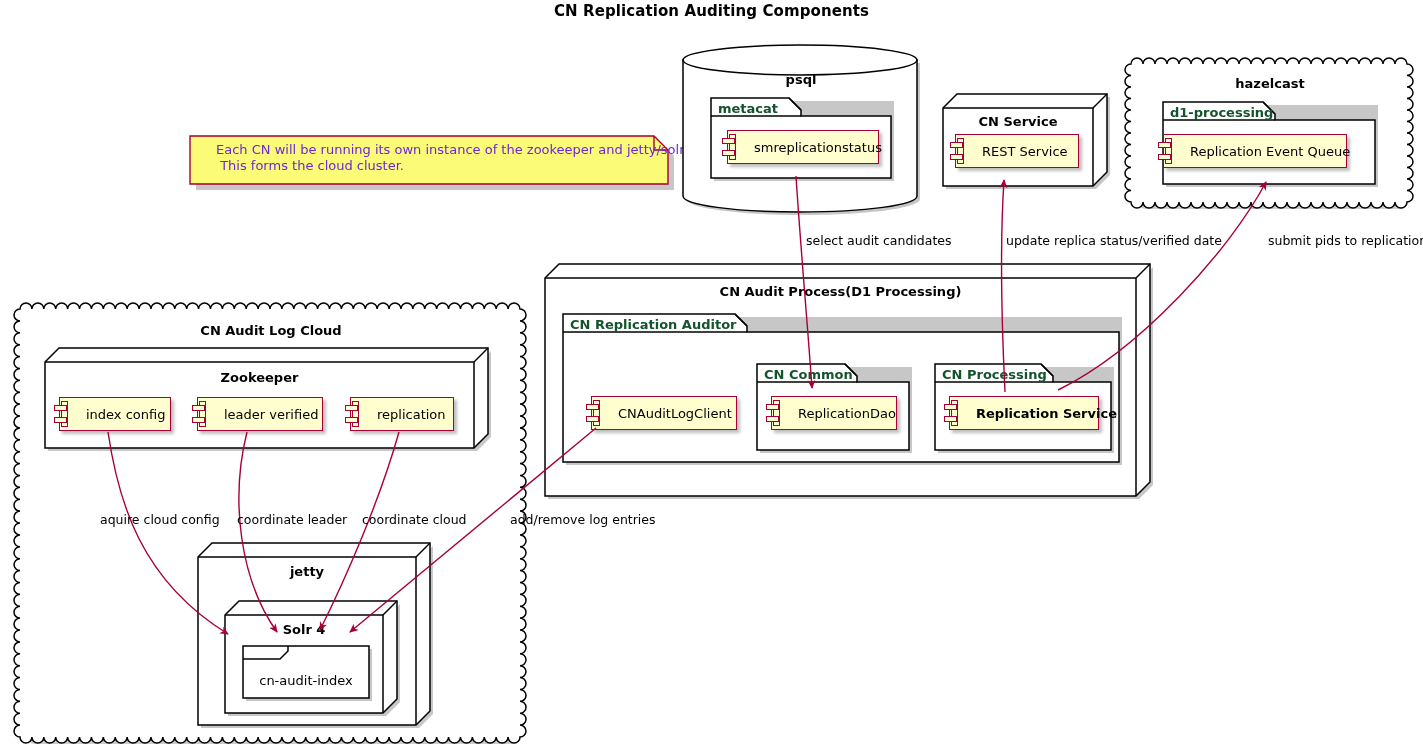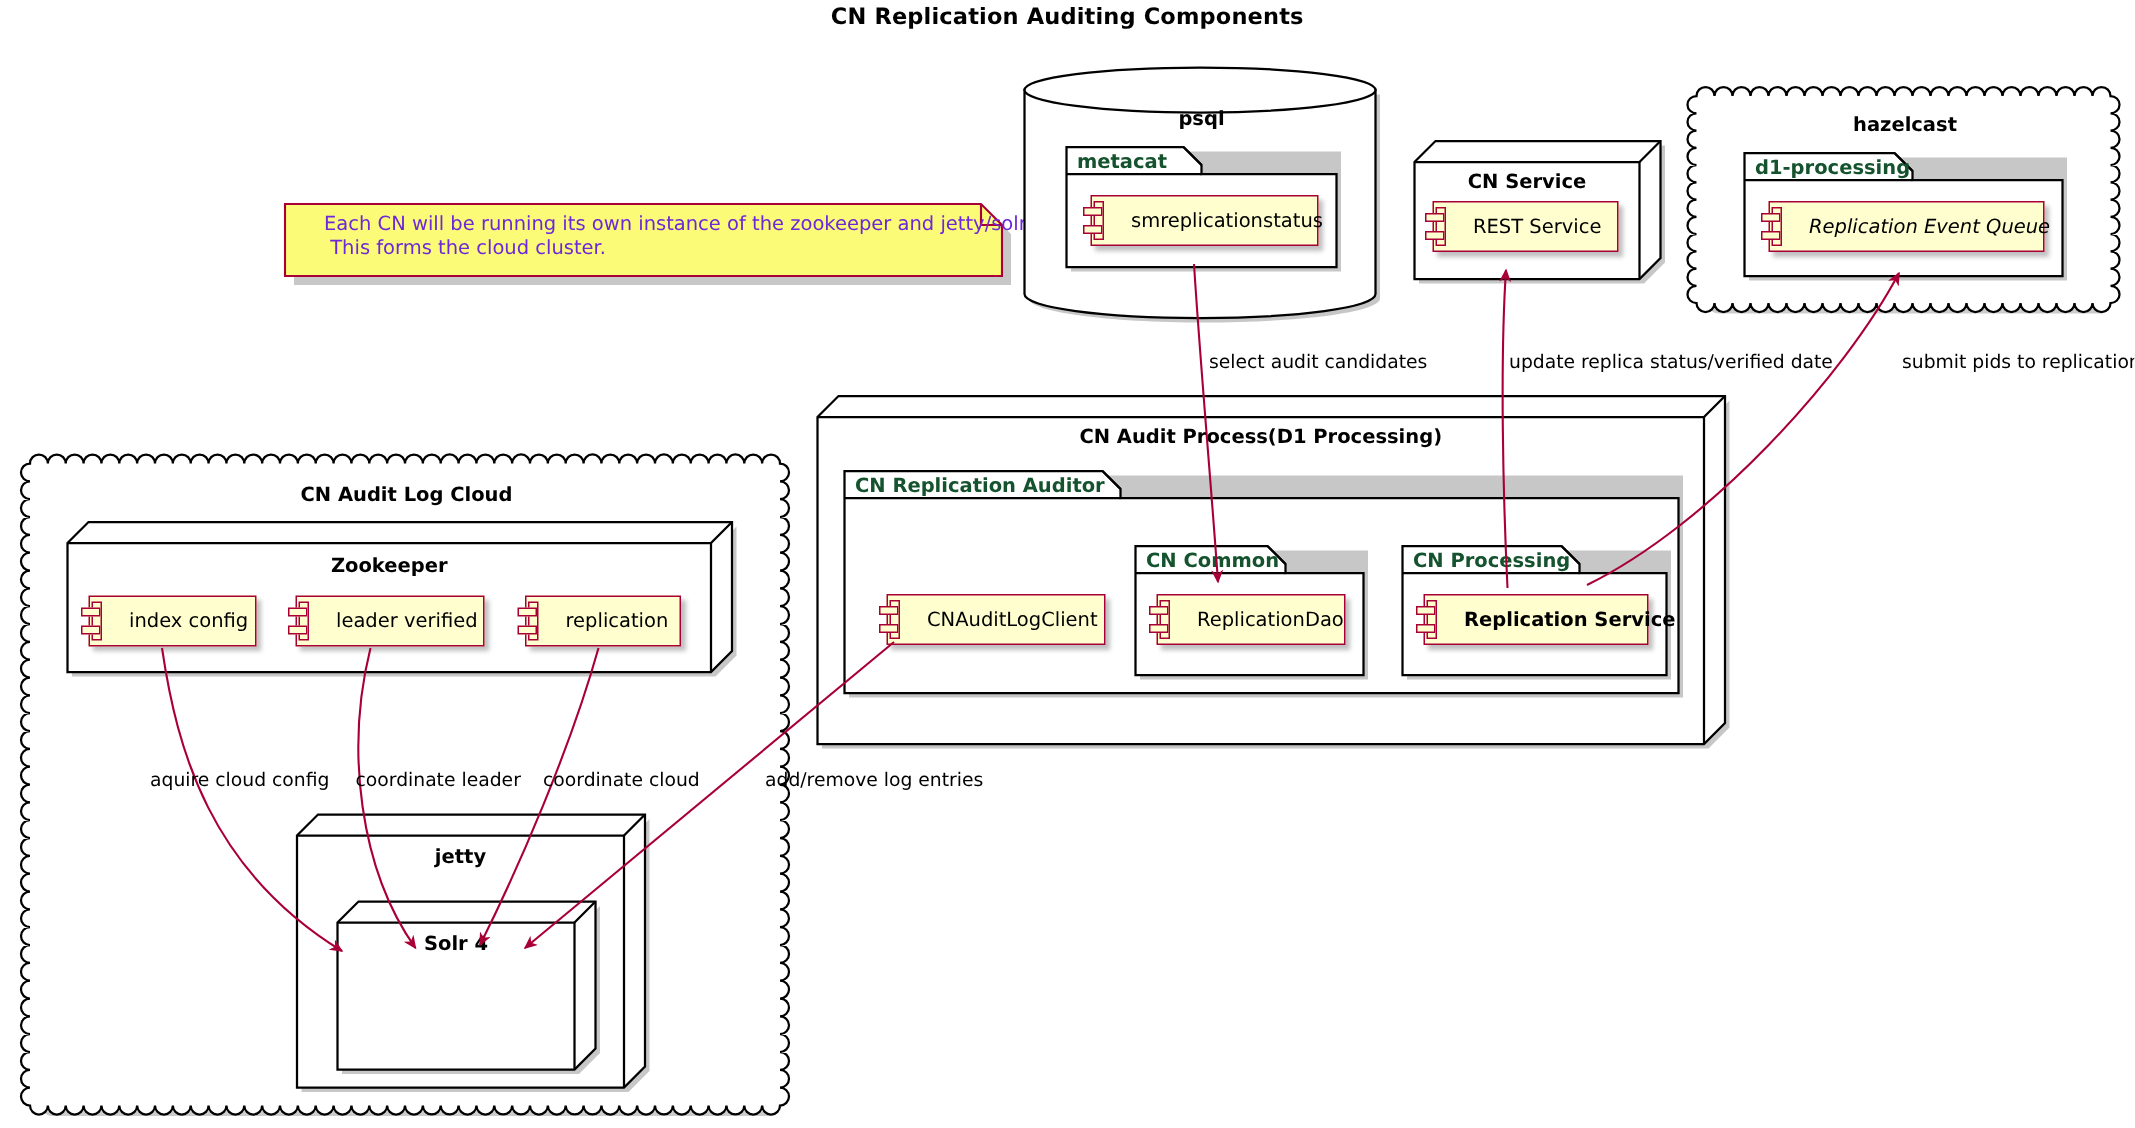--- a/index.html
+++ b/index.html
@@ -227,21 +227,21 @@
     <div class="package abs" style="left:32px; top:44px; width:212px; height:82px;">
       <svg width="216" height="86" viewBox="0 0 216 86">
         <g transform="translate(3,3)" opacity=".22">
             <rect x="0" y="0" width="212" height="82" fill="#000"></rect>
           </g>
         <path d="M0,0 L100,0 L112,12 L112,18 L212,18 L212,82 L0,82 Z" fill="#FFFFFF" stroke="#000000" stroke-width="1.5"></path>
         <path d="M0,18 L112,18" fill="none" stroke="#000000" stroke-width="1.5"></path>
         <path d="M100,0 L112,12" fill="none" stroke="#000000" stroke-width="1.5"></path>
       </svg>
       <div class="pkg-label">d1-processing</div>
-      <div class="component" style="left:16px; top:32px; width:184px; height:34px;font-style:italic;">
+      <div class="component" style="left:0; top:32px; width:184px; height:34px;">
         <span class="cmp-icon">
           <span class="bar"></span>
             <span class="tab t1"></span>
             <span class="tab t2"></span>
         </span>
         <span class="cmp-label">Replication Event Queue</span>
       </div>
     </div>
   </div>
 
@@ -379,20 +379,30 @@
         <svg class="shell" width="176" height="116" viewBox="0 0 176 116">
           <g transform="translate(3,3)" opacity=".22">
               <path d="M0,14 L158,14 L158,112 L0,112 Z M158,14 L172,0 L172,98 L158,112" fill="#000"></path>
             </g>
           <path d="M0,14 L14,0 L172,0 L172,98 L158,112 L0,112 Z" fill="#FFFFFF" stroke="#000000" stroke-width="1.5"></path>
           <path d="M0,14 L158,14 L158,112" fill="none" stroke="#000000" stroke-width="1.5"></path>
           <path d="M158,14 L172,0" fill="none" stroke="#000000" stroke-width="1.5"></path>
         </svg>
         <div class="node-title" style="top:21px; right:14px;">Solr 4</div>
 
+        <div class="folder abs" style="left:18px; top:45px; width:126px; height:52px;">
+          <svg width="130" height="56" viewBox="0 0 130 56">
+            <g transform="translate(3,3)" opacity=".22">
+                <rect x="0" y="0" width="126" height="52" fill="#000"></rect>
+              </g>
+            <rect x="0" y="0" width="126" height="52" fill="#FFFFFF" stroke="#000000" stroke-width="1.5"></rect>
+            <path d="M0,13 L37,13 L45,5 L45,0" fill="none" stroke="#000000" stroke-width="1.5"></path>
+          </svg>
+          <div class="fld-label">cn-audit-index</div>
+        </div>
       </div>
     </div>
   </div>
 
   <svg id="edges" viewBox="0 0 1423 752">
     <defs>
       <marker id="ah" markerWidth="10" markerHeight="10" refX="8" refY="4" orient="auto" markerUnits="userSpaceOnUse">
         <path d="M0,0 L9,4 L0,8 L2.6,4 Z" fill="#A80036"></path>
       </marker>
     </defs>

